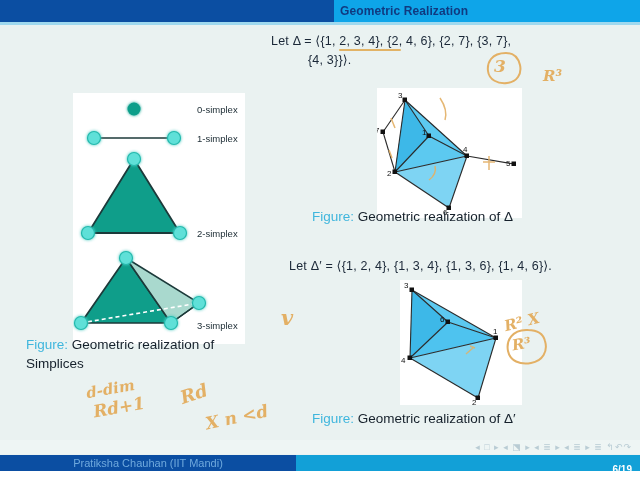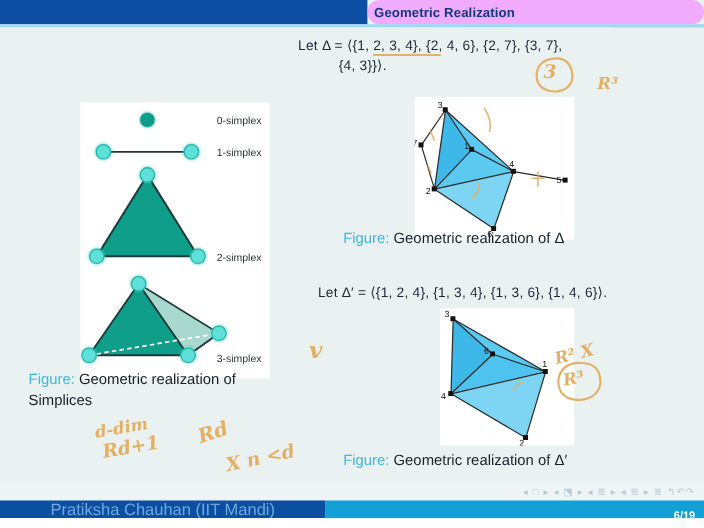--- a/index.html
+++ b/index.html
@@ -26,24 +26,23 @@
     display: flex;
   }
   .headbar-left {
     width: 334px;
     height: 22px;
     background: #0b4ea2;
   }
   .headbar-right {
     flex: 1;
     height: 22px;
-    background: #f0abfc;
+    background: #0ea5e9;
     display: flex;
     align-items: center;
-    border-radius: 11px;
   }
   .headbar-title {
     color: #103a80;
     font-size: 12px;
     font-weight: bold;
     padding-left: 6px;
     letter-spacing: 0.1px;
     white-space: nowrap;
   }
   .head-underline {
@@ -145,21 +144,21 @@
     width: 640px; height: 16px;
     display: flex;
   }
   .foot-left {
     width: 296px; height: 16px;
     background: #0b4ea2;
     display: flex; align-items: center; justify-content: center;
   }
   .foot-author {
     color: #6fa9dd;
-    font-size: 15px;
+    font-size: 11px;
     white-space: nowrap;
   }
   .foot-right {
     flex: 1; height: 28px;
     background: #12a0d7;
     display: flex; align-items: center; justify-content: flex-end;
     padding-right: 8px;
     box-sizing: border-box;
   }
   .foot-page {

